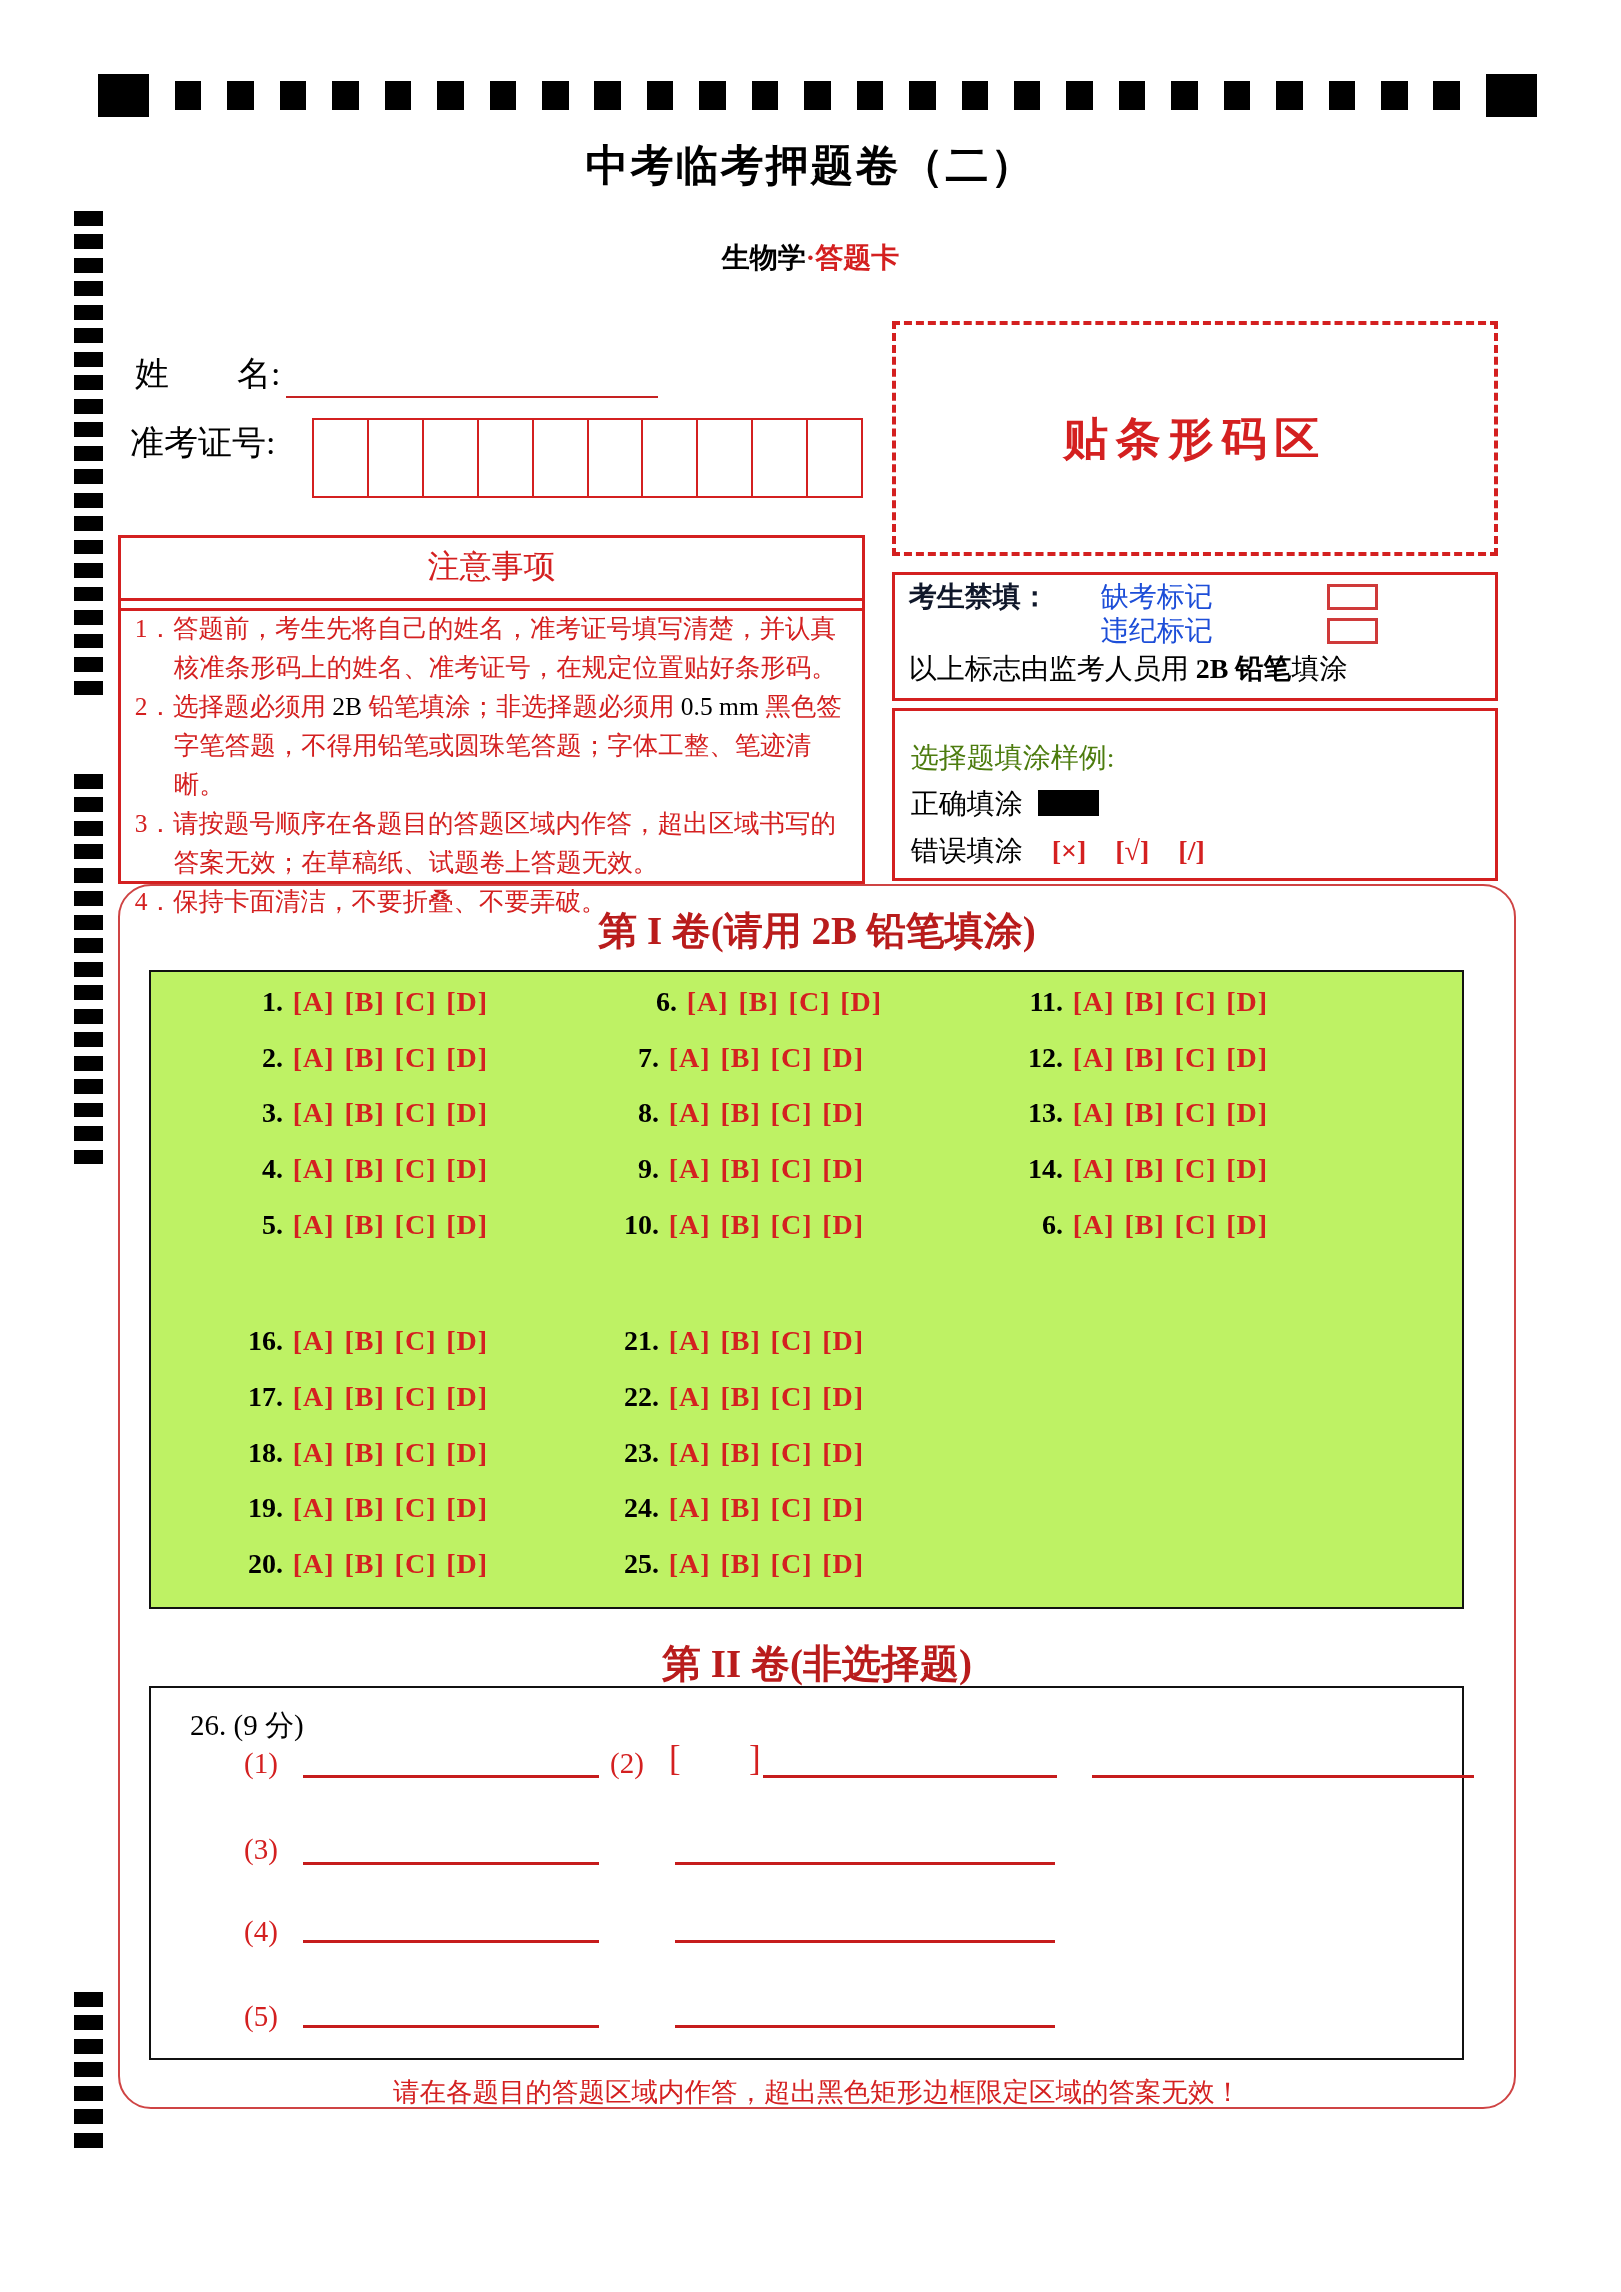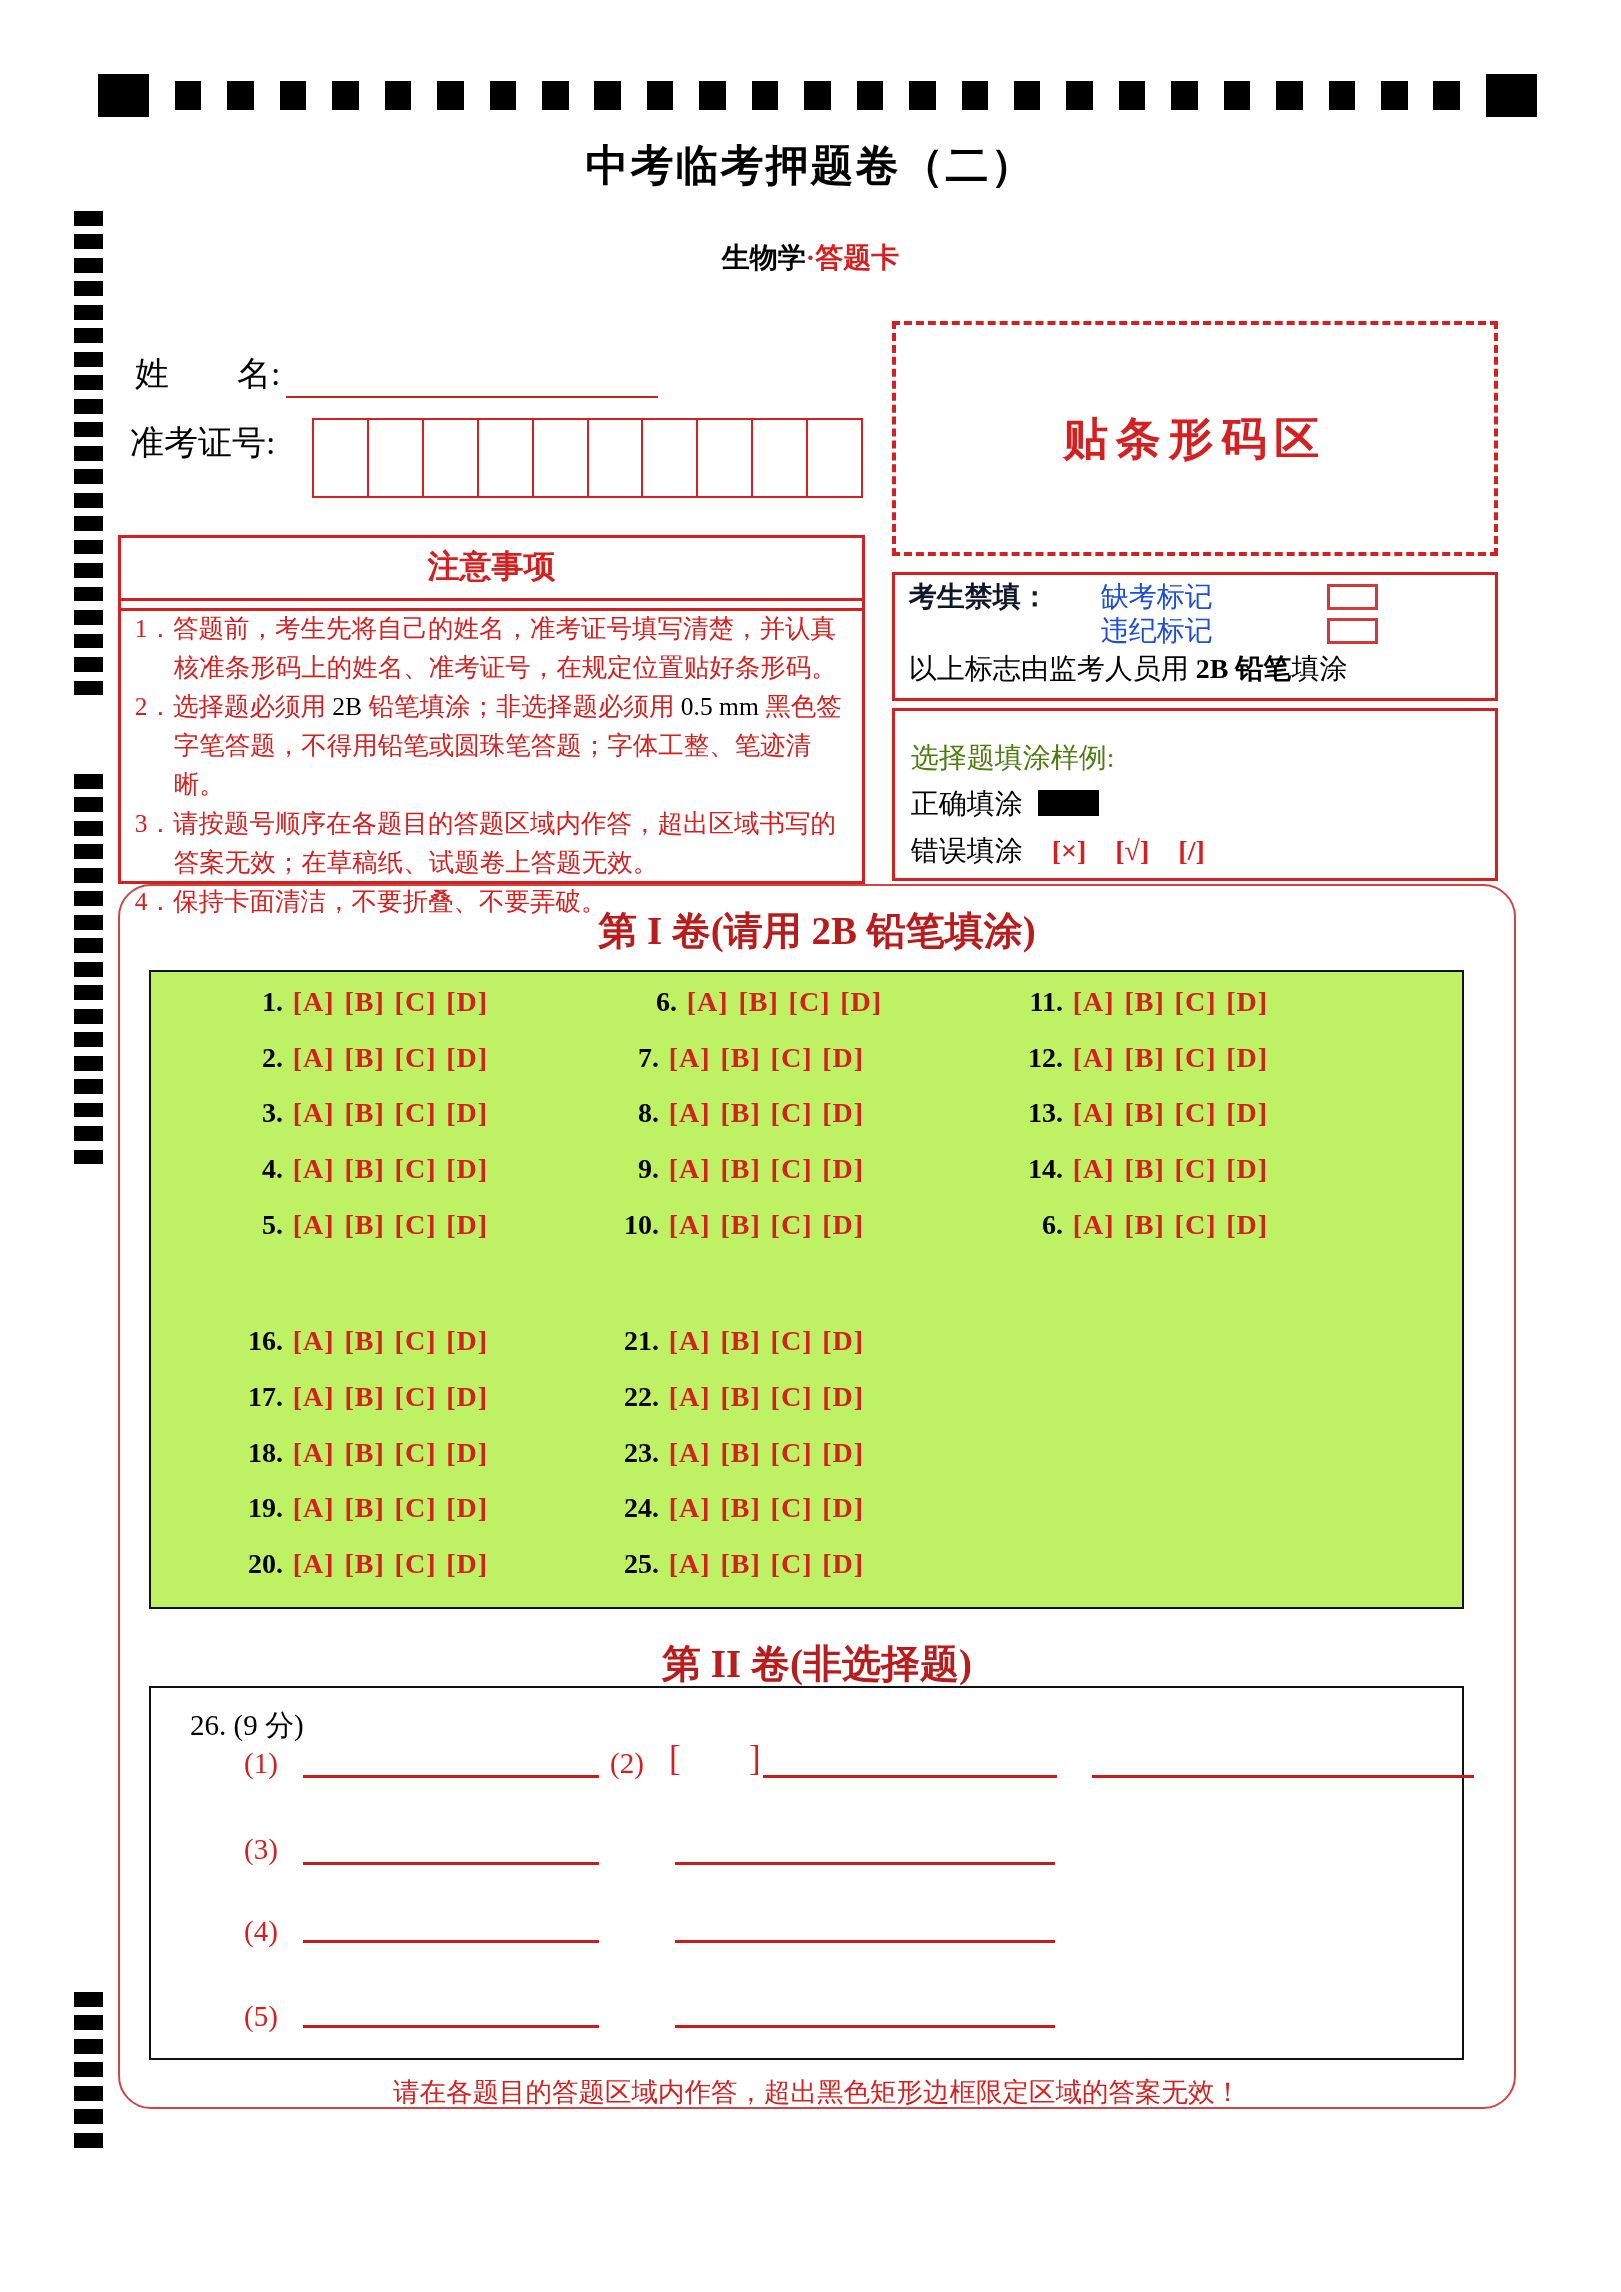--- a/index.html
+++ b/index.html
@@ -23,21 +23,21 @@
   .name-line{position:absolute;left:286px;top:363px;width:372px;height:33px;
              border-bottom:2.9px solid #c62222;}
   .id-label{position:absolute;left:130px;top:420px;font-size:34px;}
   .id-boxes{position:absolute;left:312px;top:418px;width:551px;height:80px;
             border:2.9px solid #d42020;display:flex;box-sizing:border-box;background:#fff;}
   .id-cell{flex:1;border-left:2.9px solid #d42020;}
   .id-cell:first-child{border-left:none;}
   
   .notice-head{position:absolute;left:118px;top:535px;width:747px;height:76px;
                border:3.9px solid #d42020;box-sizing:border-box;text-align:center;
-               font-size:32px;font-weight:bold;color:#d42020;line-height:57px;}
+               font-size:32px;font-weight:normal;color:#d42020;line-height:57px;}
   .notice-body{position:absolute;left:118px;top:598px;width:747px;height:286px;
                border:3.9px solid #d42020;box-sizing:border-box;padding:7.8px 15.7px 0 13.7px;}
   .note{margin:0;color:#d42020;font-size:25.5px;line-height:39px;
         padding-left:39px;text-indent:-39px;}
   .seg-black{color:#000;}
   
   .barcode-box{position:absolute;left:892px;top:321px;width:606px;height:235px;
                border:4.9px dashed #d42020;box-sizing:border-box;
                display:flex;align-items:center;justify-content:center;}
   .barcode-label{color:#d42020;font-size:45px;font-weight:bold;letter-spacing:7.8px;}

